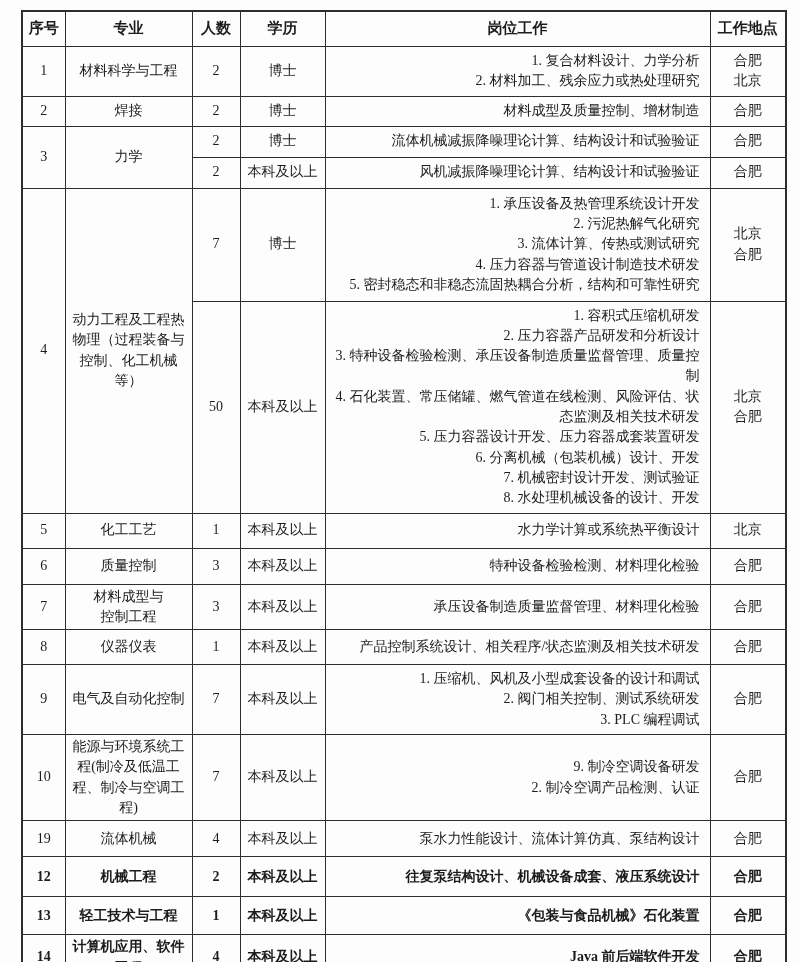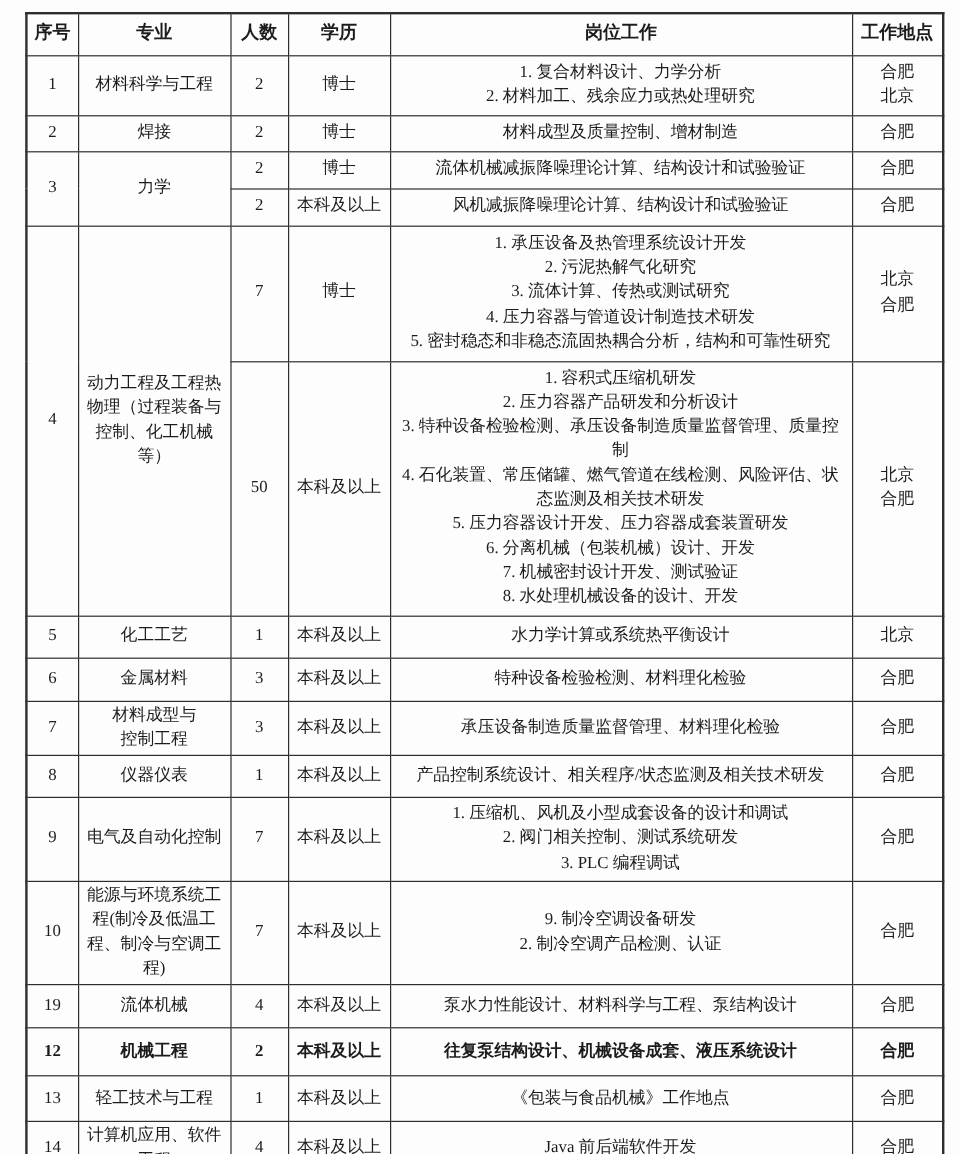--- a/index.html
+++ b/index.html
@@ -37,38 +37,38 @@
     font-weight: bold;
     text-align: center;
     padding: 2px;
   }
   td.c {
     text-align: center;
     white-space: pre-line;
     padding: 2px;
   }
   td.job {
-    text-align: center;
+    text-align: right;
     white-space: pre-line;
     padding: 4px 10px 4px 9px;
   }
   
   .h34 td, .h34 th { height: 30px; }
   .h43  { height: 41px; }
   .h32  { height: 30px; }
   .h33  { height: 31px; }
   .h115 { height: 113px; }
   .h170 { height: 168px; }
   .h37  { height: 35px; }
   .h38  { height: 36px; }
   .h45  { height: 43px; }
   .h70  { height: 68px; }
   .h68  { height: 66px; }
   .h42  { height: 40px; font-weight: bold; }
-  .h40  { height: 38px; }
+  .h40  { height: 38px; font-weight: bold; }
 </style>
 </head>
 <body>
 
 <div class="page">
   <table class="jobs">
     <colgroup>
       <col style="width:43px">
       <col style="width:127px">
       <col style="width:48px">
@@ -151,21 +151,21 @@
       <tr class="h37">
         <td class="c">5</td>
         <td class="c">化工工艺</td>
         <td class="c">1</td>
         <td class="c">本科及以上</td>
         <td class="job">水力学计算或系统热平衡设计</td>
         <td class="c">北京</td>
       </tr>
       <tr class="h38">
         <td class="c">6</td>
-        <td class="c">金属材料</td>
+        <td class="c">质量控制</td>
         <td class="c">3</td>
         <td class="c">本科及以上</td>
         <td class="job">特种设备检验检测、材料理化检验</td>
         <td class="c">合肥</td>
       </tr>
       <tr class="h45">
         <td class="c">7</td>
         <td class="c">材料成型与
 控制工程</td>
         <td class="c">3</td>
@@ -201,37 +201,37 @@
         <td class="c">本科及以上</td>
         <td class="job">9. 制冷空调设备研发
 2. 制冷空调产品检测、认证</td>
         <td class="c">合肥</td>
       </tr>
       <tr class="h38">
         <td class="c">19</td>
         <td class="c">流体机械</td>
         <td class="c">4</td>
         <td class="c">本科及以上</td>
-        <td class="job">泵水力性能设计、材料科学与工程、泵结构设计</td>
+        <td class="job">泵水力性能设计、流体计算仿真、泵结构设计</td>
         <td class="c">合肥</td>
       </tr>
       <tr class="h42">
         <td class="c">12</td>
         <td class="c">机械工程</td>
         <td class="c">2</td>
         <td class="c">本科及以上</td>
         <td class="job">往复泵结构设计、机械设备成套、液压系统设计</td>
         <td class="c">合肥</td>
       </tr>
       <tr class="h40">
         <td class="c">13</td>
         <td class="c">轻工技术与工程</td>
         <td class="c">1</td>
         <td class="c">本科及以上</td>
-        <td class="job">《包装与食品机械》工作地点</td>
+        <td class="job">《包装与食品机械》石化装置</td>
         <td class="c">合肥</td>
       </tr>
       <tr class="h40">
         <td class="c">14</td>
         <td class="c">计算机应用、软件
 工程</td>
         <td class="c">4</td>
         <td class="c">本科及以上</td>
         <td class="job">Java 前后端软件开发</td>
         <td class="c">合肥</td>

